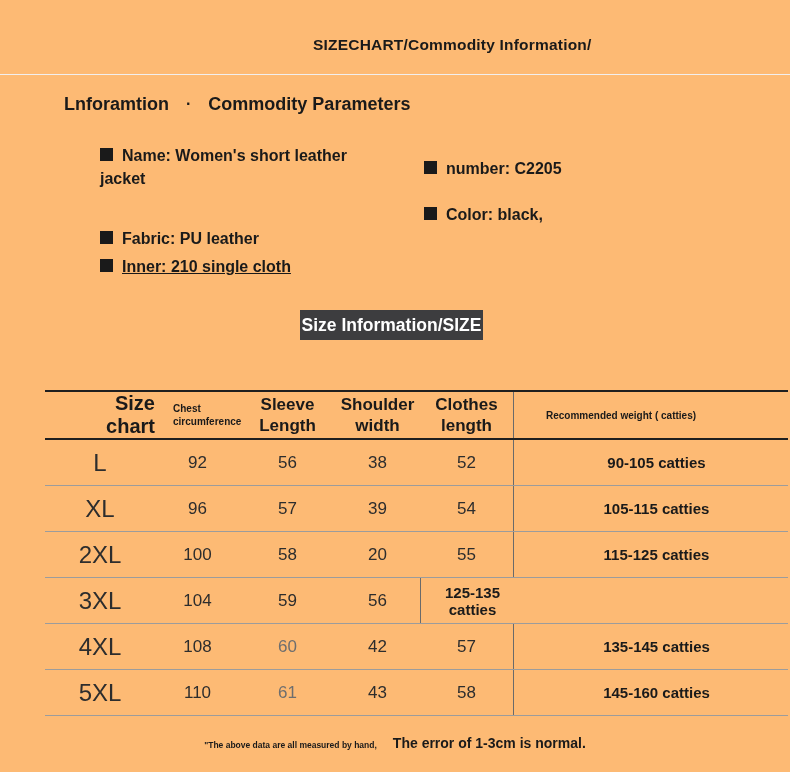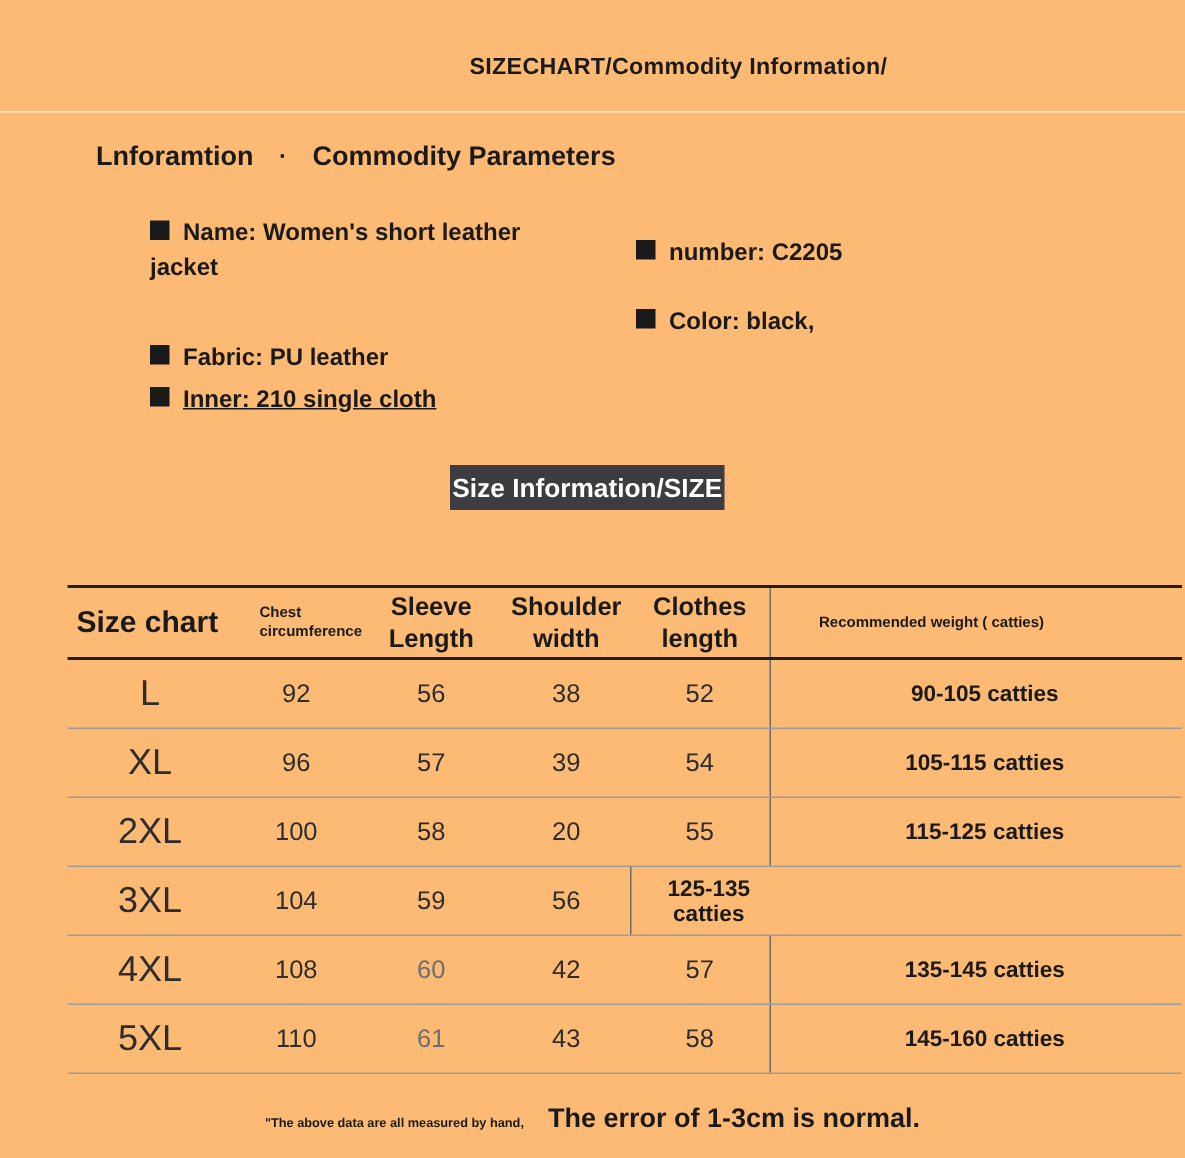--- a/index.html
+++ b/index.html
@@ -57,22 +57,22 @@
     grid-template-columns:110px 85px 95px 85px 93px 275px;
     height:46px;
     border-bottom:1px solid var(--line-light,#9c9c9c);
   }
   .trow.thead {
     height:48px;
     border-bottom:2px solid var(--line-strong,#1f1f1f);
   }
   .cell { display:flex; align-items:center; justify-content:center; text-align:center; }
   .h-size {
-    justify-content:flex-start; padding-left:6px; text-align:center;
-    font-size:20px; font-weight:bold;
+    justify-content:flex-start; padding-left:6px; text-align:right;
+    font-size:20px; font-weight:bold;margin-left:11px;
   }
   .h-chest {
     justify-content:flex-start; padding-left:18px; text-align:left;
     font-size:10px; font-weight:bold; line-height:1.3;
   }
   .h-std { font-size:17px; font-weight:bold; line-height:1.25; }
   .h-weight {
     justify-content:flex-start; padding-left:32px; text-align:left;
     font-size:10px; font-weight:bold; line-height:1.3;
     border-left:1px solid var(--divider,#6a6a6a);
@@ -86,21 +86,21 @@
     border-left:1px solid var(--divider,#6a6a6a);
     padding-left:11px;
   }
 
   .footnote {
     position:absolute; left:0; top:735px; width:790px;
     display:flex; align-items:baseline; justify-content:center;
     white-space:nowrap;
   }
   .fn-small { font-size:8.5px; font-weight:bold; }
-  .fn-big   { font-size:18px; font-weight:bold; margin-left:16px; }
+  .fn-big   { font-size:14px; font-weight:bold; margin-left:16px; }
 </style>
 </head>
 <body>
 
 <div class="page">
 
   <div class="title">SIZECHART/Commodity Information/</div>
   <div class="seam"></div>
 
   <div class="section-heading">

